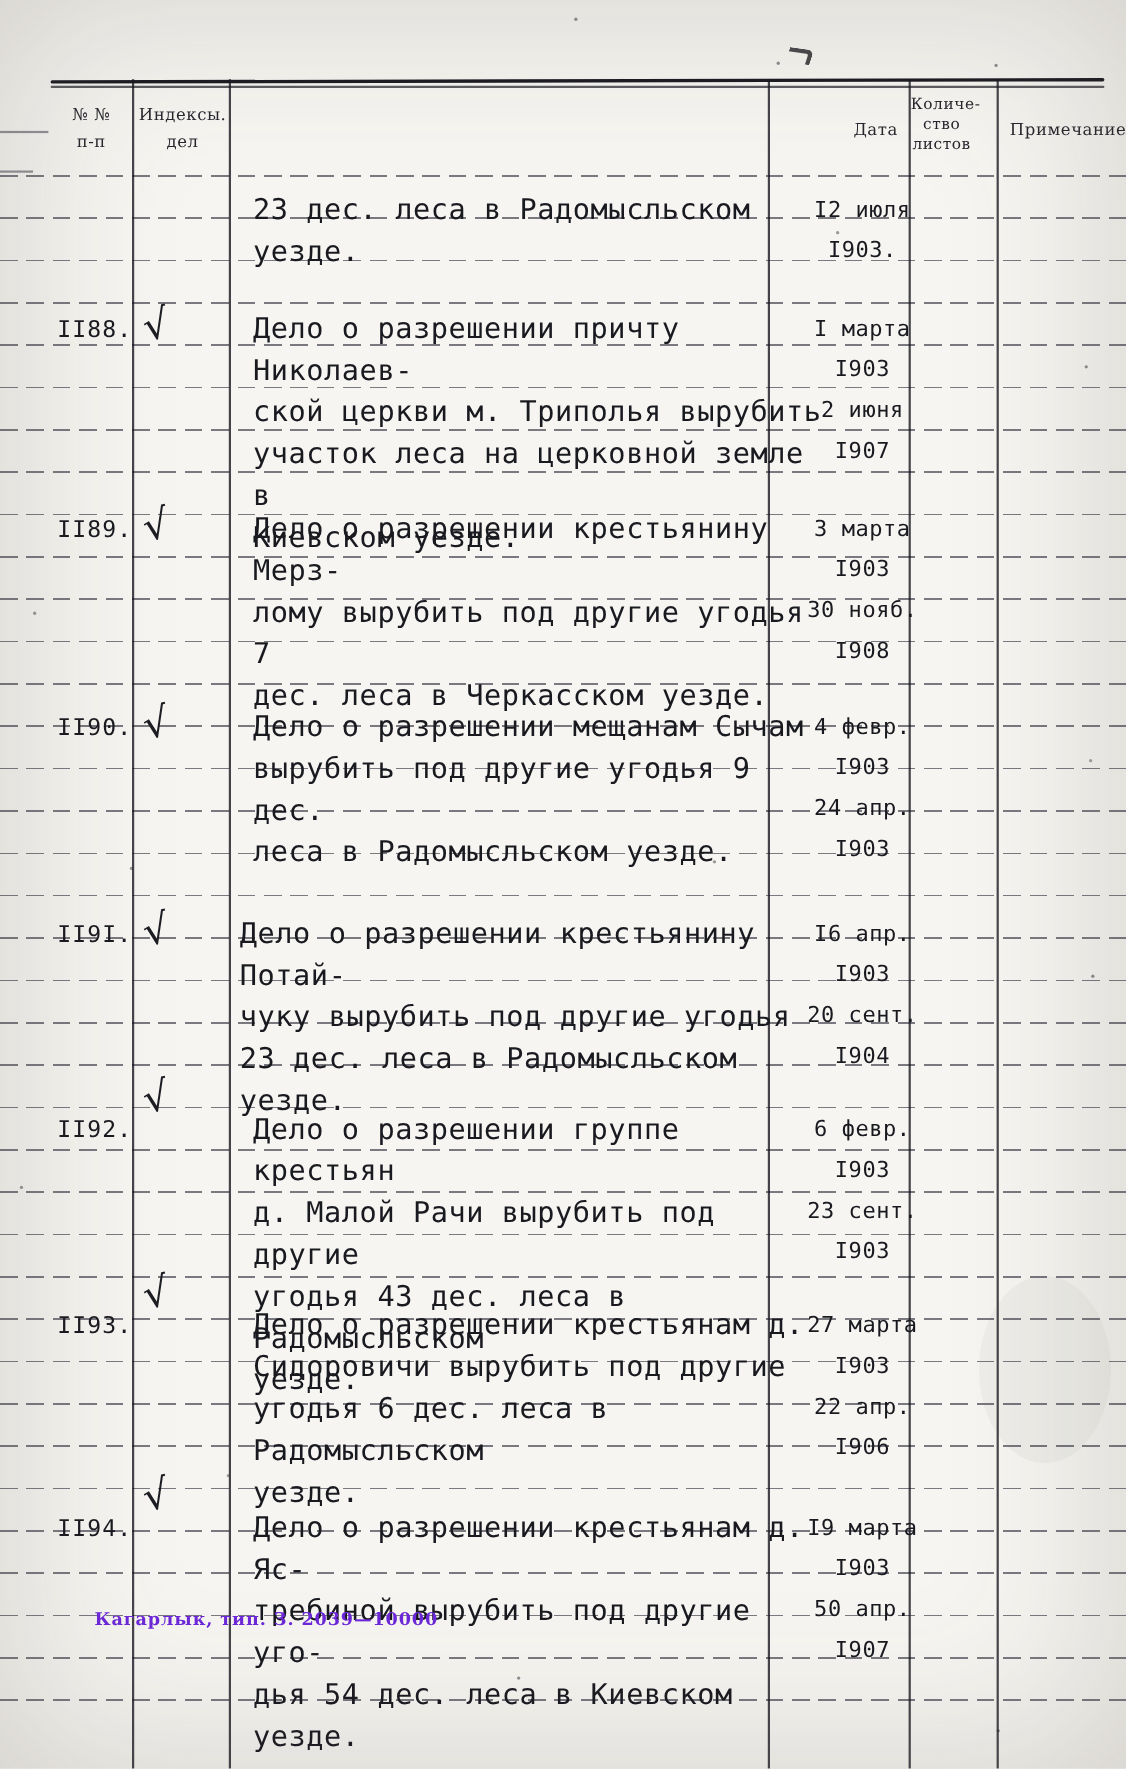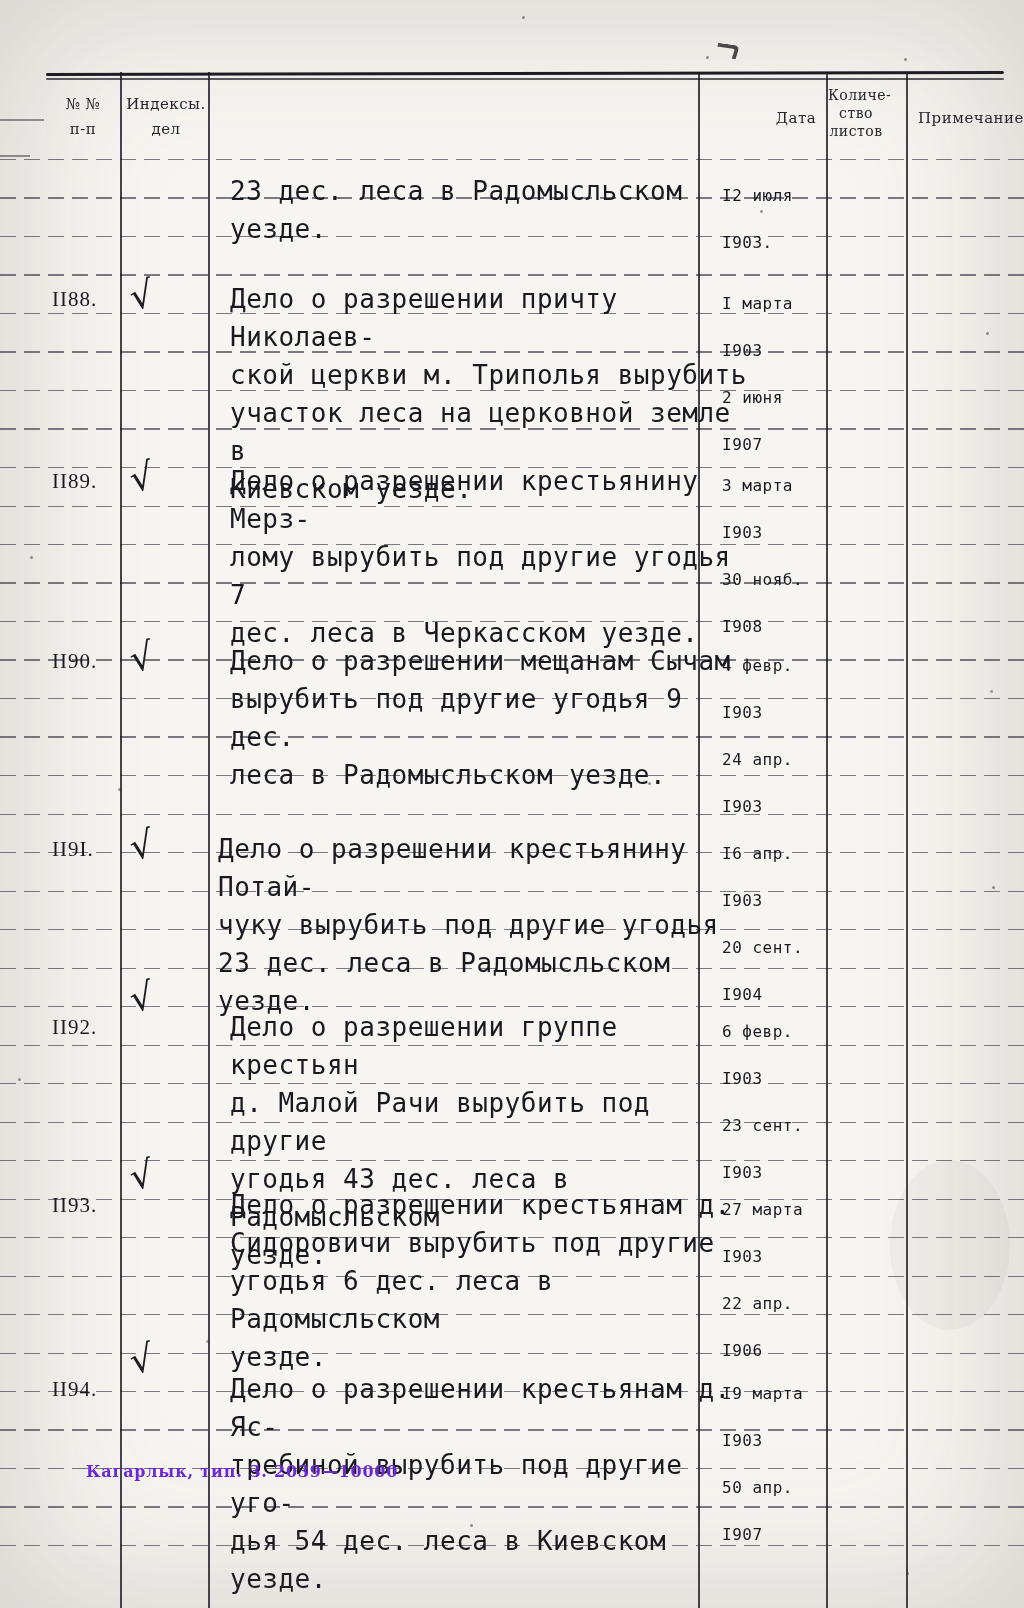--- a/index.html
+++ b/index.html
@@ -76,41 +76,41 @@
   .hdr-sheets { left: 828px; top: 86px;  width: 56px; font-size: 14px; line-height: 18px; }
   .hdr-notes  { left: 912px; top: 106px; width: 112px; text-align: right; }
 
   
   .record { position: absolute; left: 0; width: 1024px; }
   .record > div { position: absolute; white-space: pre-line; }
   .num {
     left: 52px; top: 0;
     font-size: 21px; line-height: 38px;
     letter-spacing: 1px;
-    font-family: Liberation Serif, serif;
   }
   .check {
     left: 130px; top: -6px;
     font-family: "DejaVu Sans", "Liberation Sans", sans-serif;
     font-size: 37px;
     color: #1d1d24;
     transform: rotate(-12deg);
   }
   .check-high { top: -32px; }
   .title {
     left: 230px; top: 0;
     width: 520px;
     font-size: 26px; line-height: 38px;
     letter-spacing: 0.5px;
   }
   .date {
     left: 722px; top: 0;
     width: 124px;
-    font-size: 16px; line-height: 47px;
+    font-size: 20px; line-height: 37px;
     letter-spacing: 0.5px;
+    text-align: center;
   }
 
   .footer {
     position: absolute;
     left: 86px; top: 1462px;
     font-family: "DejaVu Serif", "Liberation Serif", serif;
     font-size: 16px;
     font-weight: bold;
     letter-spacing: 0.8px;
     color: #6d28d9;

